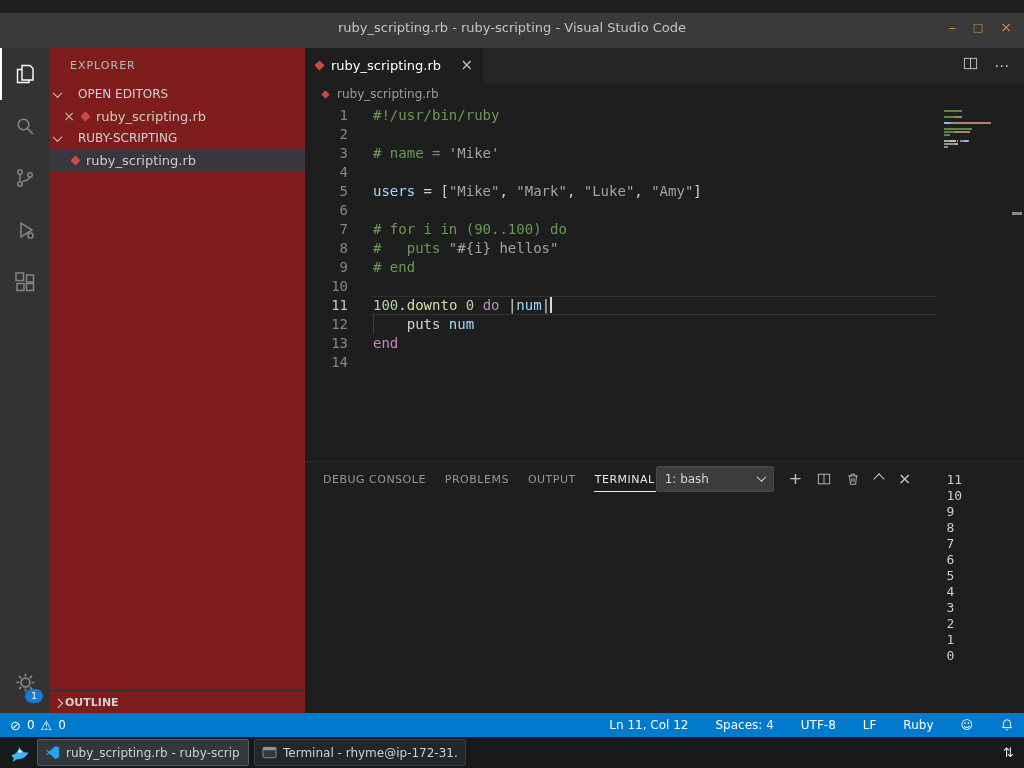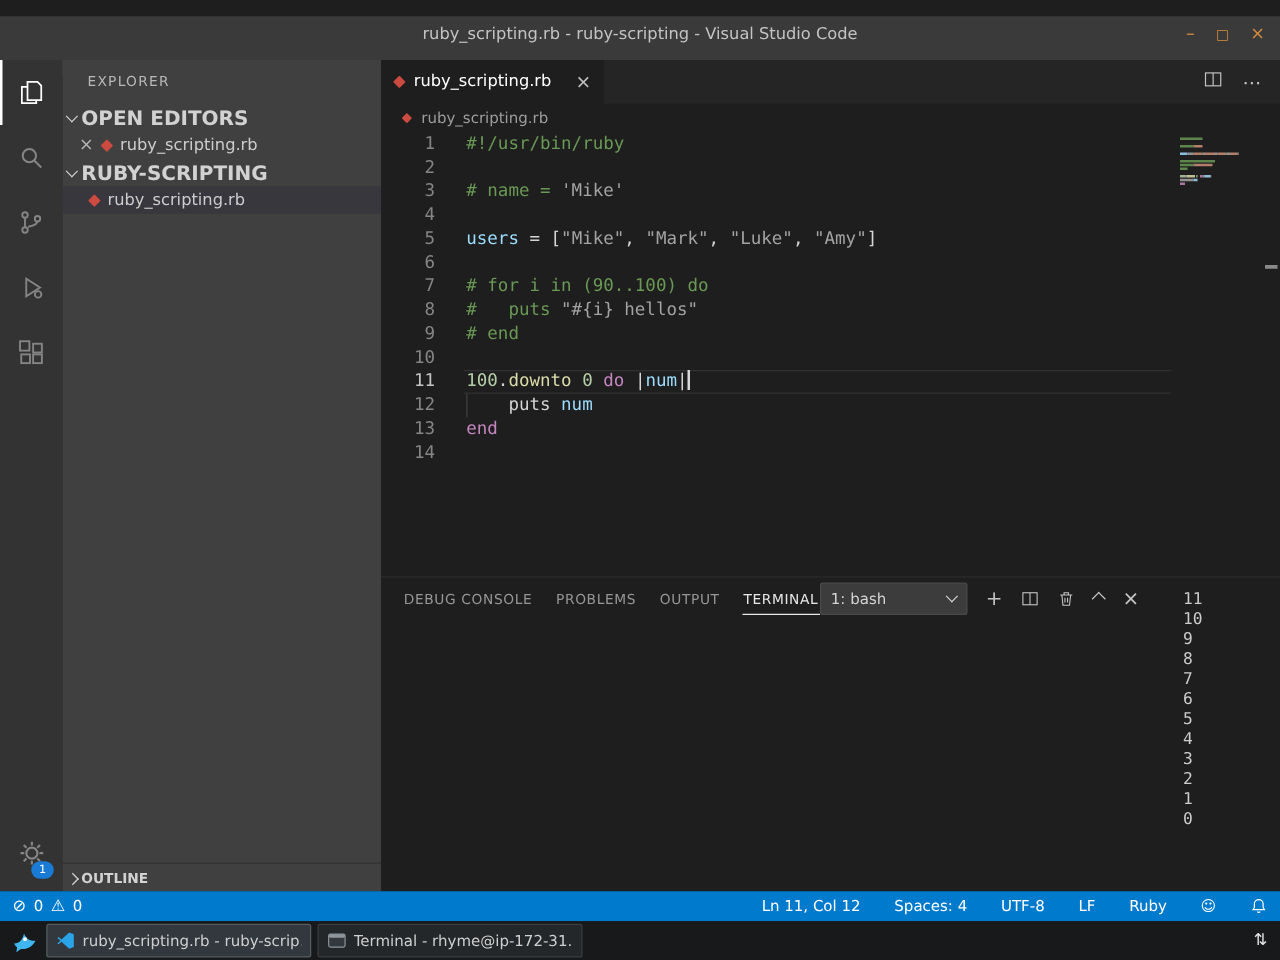--- a/index.html
+++ b/index.html
@@ -19,23 +19,23 @@
   
   .activitybar{position:absolute;left:0;top:48px;width:50px;bottom:55px;background:#333333;}
   .act-item{height:52px;display:flex;align-items:center;justify-content:center;color:#858585;position:relative;}
   .act-item.active{color:#ffffff;box-shadow:inset 2px 0 0 #ffffff;}
   .act-item svg{display:block;}
   .act-gear{position:absolute;bottom:8px;left:0;width:50px;height:46px;display:flex;align-items:center;justify-content:center;color:#858585;}
   .badge{position:absolute;right:7px;bottom:2px;min-width:14px;height:14px;border-radius:8px;background:#1a7bd4;
          color:#fff;font-size:9px;display:flex;align-items:center;justify-content:center;padding:0 2px;}
 
   
-  .sidebar{position:absolute;left:50px;top:48px;width:255px;bottom:55px;background:#404040;}
+  .sidebar{position:absolute;left:50px;top:48px;width:255px;bottom:55px;background:#7f1d1d;}
   .sidebar-title{height:35px;display:flex;align-items:center;padding-left:20px;font-size:11px;letter-spacing:1px;color:#b8b8b8;}
-  .section-header{height:22px;display:flex;align-items:center;padding-left:4px;gap:4px;font-size:16px;font-weight:bold;color:#d2d2d2;}
+  .section-header{height:22px;display:flex;align-items:center;padding-left:4px;gap:17px;font-size:12px;font-weight:normal;color:#d2d2d2;}
   .oe-item{height:22px;display:flex;align-items:center;padding-left:13px;gap:6px;font-size:13px;color:#cccccc;}
   .oe-close{color:#b6b6b6;font-size:14px;line-height:1;width:12px;text-align:center;}
   .file-item{height:22px;display:flex;align-items:center;padding-left:21px;gap:6px;font-size:13px;color:#cccccc;}
   .file-item.selected{background:#37373d;}
   .outline-row{position:absolute;left:0;right:0;bottom:0;height:22px;display:flex;align-items:center;padding-left:4px;gap:4px;
                font-size:11px;font-weight:bold;color:#d2d2d2;border-top:1px solid #303031;}
 
   
   .chev{display:inline-block;width:6px;height:6px;border-right:1.3px solid currentColor;border-bottom:1.3px solid currentColor;}
   .chev-down{transform:rotate(45deg) translate(-1px,-1px);}

